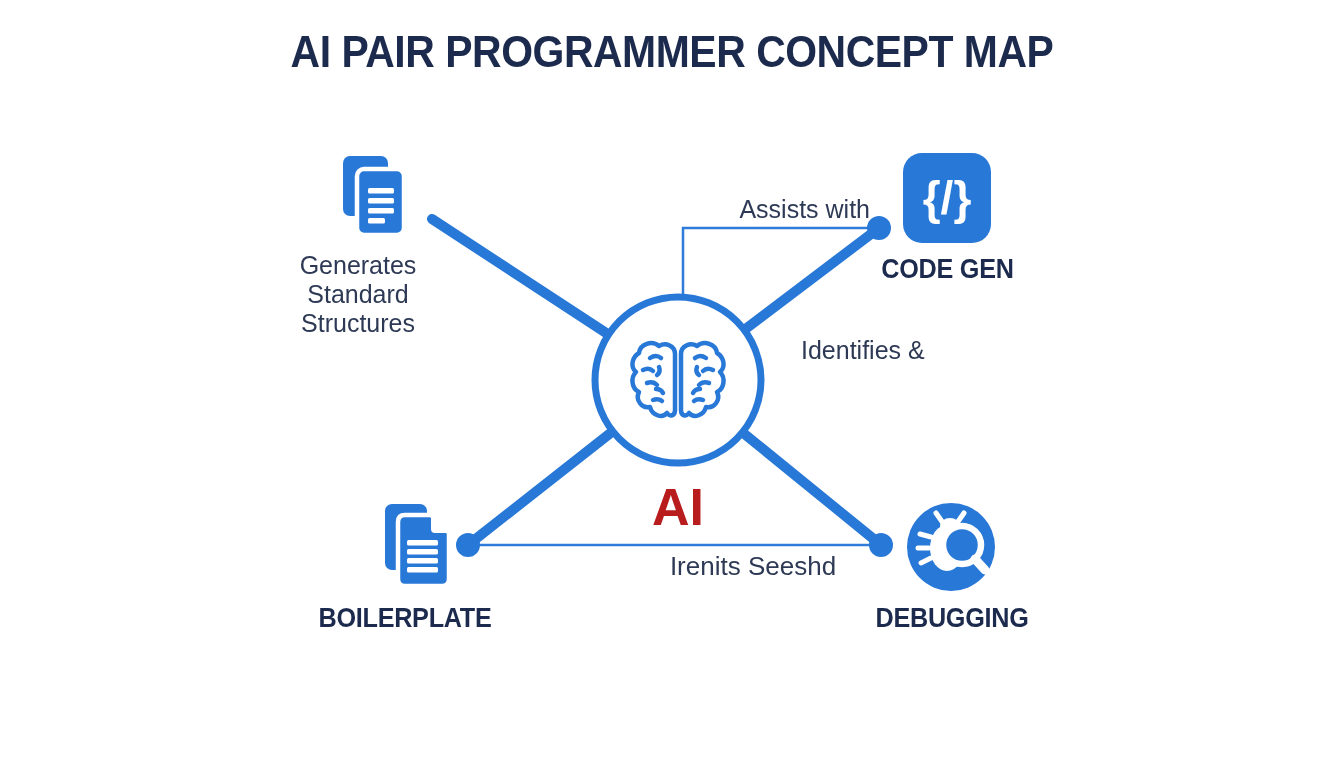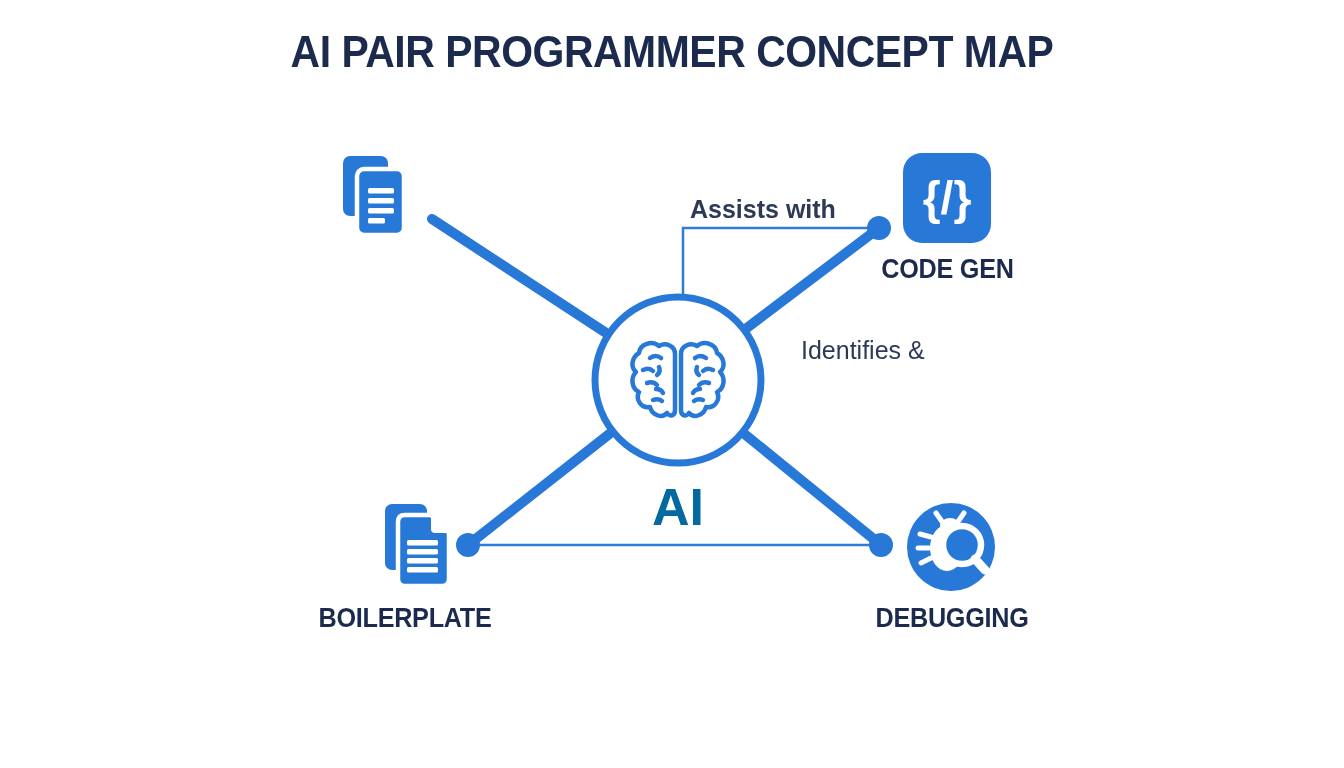--- a/index.html
+++ b/index.html
@@ -39,29 +39,29 @@
   .edge-label {
     font-size: 25px; font-weight: 500;
     color: #2e3a55;
     line-height: 1.16;
   }
   .codegen-label    { left: 855px; top: 253px; width: 185px; }
   .boilerplate-label{ left: 303px; top: 602px; width: 204px; }
   .debugging-label  { left: 850px; top: 602px; width: 204px; }
 
   .generates-label  { left: 248px; top: 251px; width: 220px; text-align: center; }
-  .assists-label    { left: 690px; top: 195px; width: 180px; text-align: left; font-weight: bold; }
+  .assists-label    { left: 690px; top: 195px; width: 180px; text-align: right; }
   .identifies-label { left: 801px; top: 333px; width: 220px; text-align: left; line-height: 1.4; }
   .bottomedge-label { left: 650px; top: 551px; width: 206px; text-align: center; font-size: 26px; }
 
   .ai-label {
     left: 618px; top: 477px; width: 120px;
     text-align: center;
     font-size: 52px; font-weight: 800;
-    color: #0369a1;
+    color: #b91c1c;
     letter-spacing: 0px;
   }
 
   .icon-docs-top    { left: 341px; top: 154px; width: 70px; height: 92px; }
   .icon-code        { left: 903px; top: 153px; width: 88px; height: 90px; }
   .icon-docs-bottom { left: 383px; top: 500px; width: 70px; height: 92px; }
   .icon-debug       { left: 905px; top: 501px; width: 92px; height: 92px; }
 </style>
 </head>
 <body>
@@ -143,29 +143,34 @@
     </g>
     <ellipse cx="45" cy="25" rx="10" ry="8" fill="#ffffff"></ellipse>
     <ellipse cx="42" cy="47" rx="17" ry="23" fill="#ffffff"></ellipse>
     <circle cx="57" cy="44" r="19" fill="#2878d8"></circle>
     <circle cx="57" cy="44" r="19" fill="none" stroke="#ffffff" stroke-width="6.5"></circle>
     <line x1="70" y1="58" x2="80" y2="69" stroke="#ffffff" stroke-width="9" stroke-linecap="round"></line>
   </svg>
 
   <div class="abs page-title">AI PAIR PROGRAMMER CONCEPT MAP</div>
 
+  <div class="abs edge-label generates-label">
+    <div>Generates Standard</div>
+    <div>Structures</div>
+  </div>
 
   <div class="abs edge-label assists-label">Assists with</div>
 
   <div class="abs node-title codegen-label">CODE GEN</div>
 
   <div class="abs edge-label identifies-label">
     <div>Identifies &amp;</div>
   </div>
 
   <div class="abs ai-label">AI</div>
 
+  <div class="abs edge-label bottomedge-label">Irenits Seeshd</div>
 
   <div class="abs node-title boilerplate-label">BOILERPLATE</div>
 
   <div class="abs node-title debugging-label">DEBUGGING</div>
 
 </div>
 
 </body></html>

